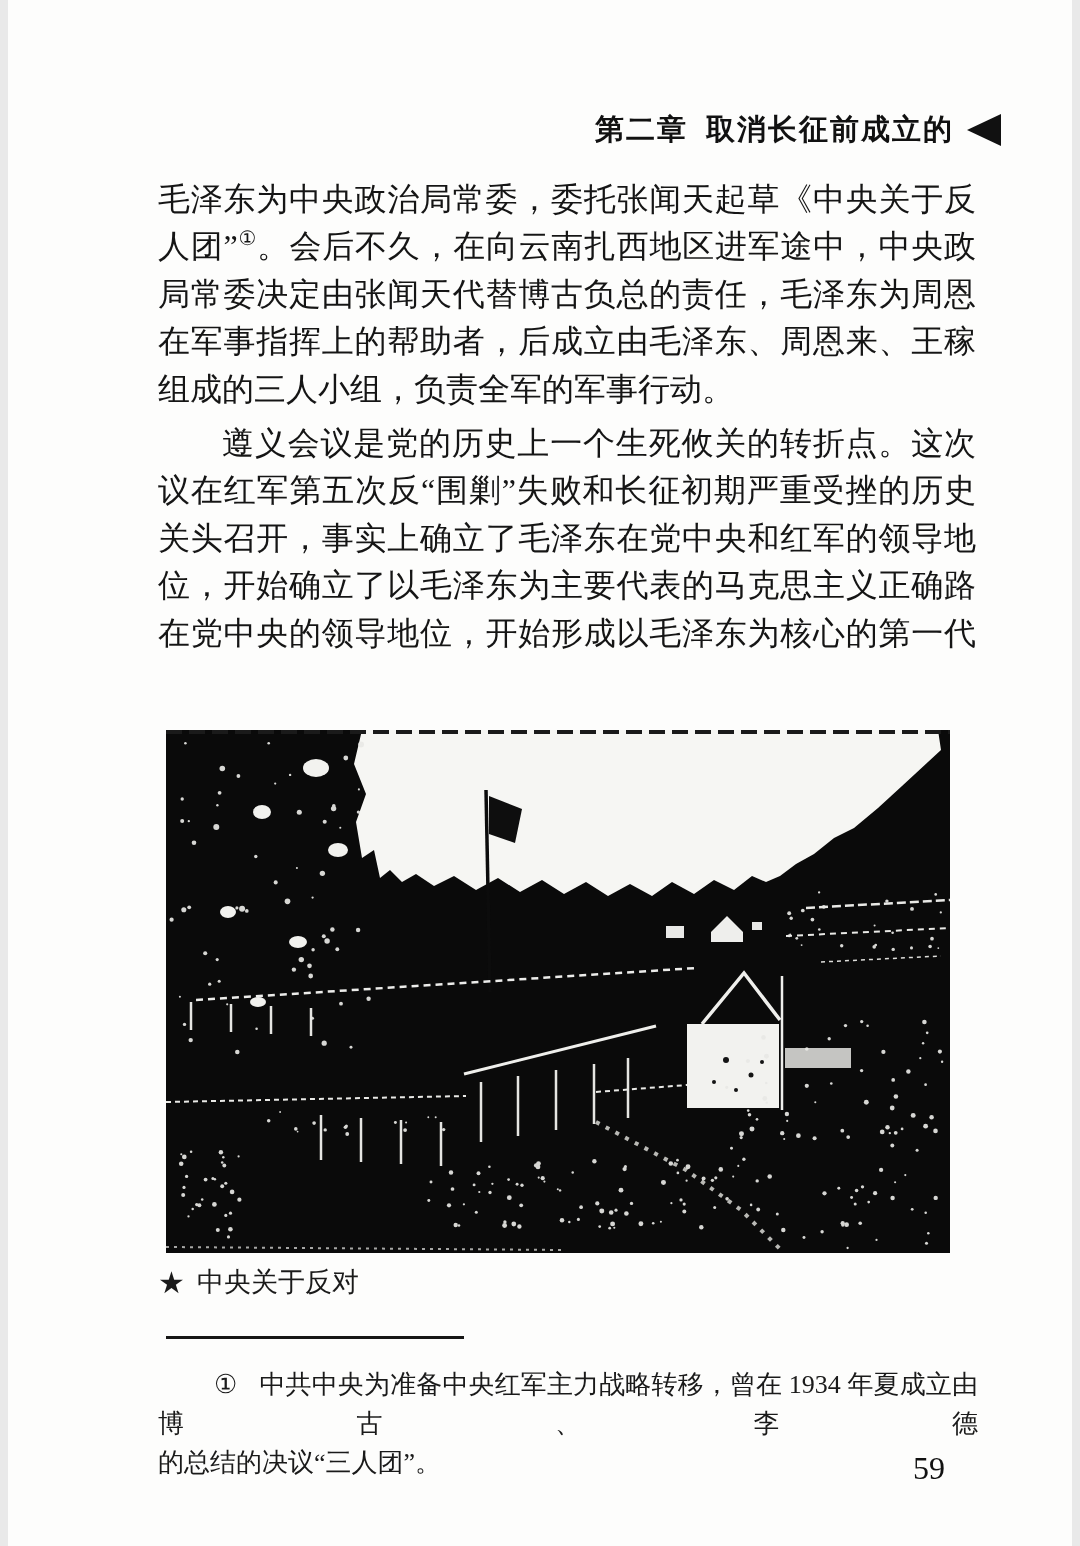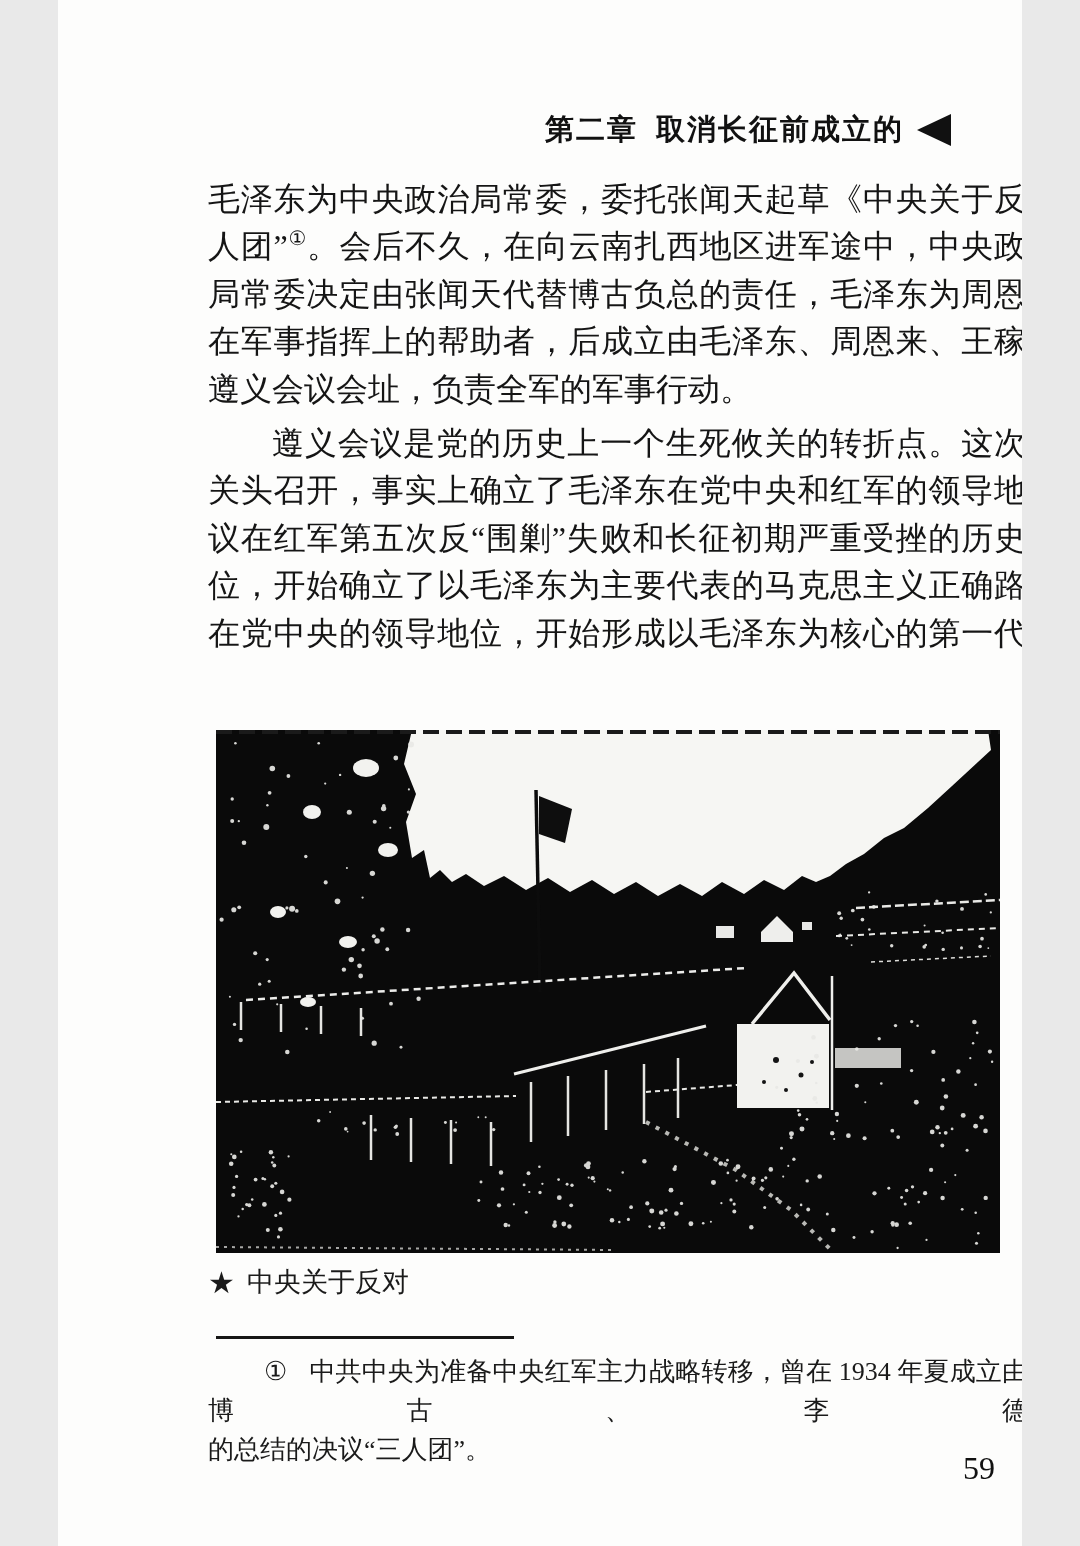--- a/index.html
+++ b/index.html
@@ -1,18 +1,18 @@
 <!DOCTYPE html>
 <html><head>
 <meta charset="utf-8">
 <style>
   html,body{margin:0;padding:0;background:#e9e9e9;}
   .page{
     position:relative;
-    width:964px;height:1546px;
+    width:1064px;height:1546px;
     margin:0 auto;
     background:#fdfdfc;
     color:#141414;
     font-family:"Liberation Serif","DejaVu Serif",serif;
     overflow:hidden;
   }
   
   .header{
     position:absolute;top:110px;right:70px;
     display:flex;align-items:center;
@@ -41,21 +41,21 @@
     position:absolute;left:150px;top:1264px;
     font-size:27px;color:#1a1a1a;display:flex;align-items:center;
   }
   .caption .star{font-family:"DejaVu Sans",sans-serif;font-size:30px;margin-right:12px;}
   
   .fnrule{position:absolute;left:158px;top:1336px;width:298px;height:3px;background:#161616;}
   .footnote{
     position:absolute;left:150px;top:1352px;width:820px;
     font-size:26px;line-height:39px;color:#1a1a1a;
   }
-  .fn-line1{text-indent:56px;text-align:justify;text-align-last:justify;}
+  .fn-line1{text-indent:56px;text-align:justify;text-align-last:justify;margin-top:13px;}
   .fn-line1 .fn-marker{margin-right:22px;}
   
   .pageno{
     position:absolute;left:905px;top:1450px;width:60px;
     font-size:32px;text-align:left;color:#111;
   }
 </style>
 </head>
 <body>
 
@@ -67,24 +67,24 @@
     <svg class="tri" width="38" height="38" viewBox="0 0 38 38" aria-hidden="true">
       <polygon points="37,3 37,35 3,19" fill="#111"></polygon>
     </svg>
   </div>
 
   <div class="bodytext">
     <div class="bodyline">毛泽东为中央政治局常委，委托张闻天起草《中央关于反对</div>
     <div class="bodyline">人团”<sup>①</sup>。会后不久，在向云南扎西地区进军途中，中央政治</div>
     <div class="bodyline">局常委决定由张闻天代替博古负总的责任，毛泽东为周恩来</div>
     <div class="bodyline">在军事指挥上的帮助者，后成立由毛泽东、周恩来、王稼祥</div>
-    <div class="bodyline lastline">遵义会议会址，负责全军的军事行动。</div>
+    <div class="bodyline lastline">组成的三人小组，负责全军的军事行动。</div>
     <div class="bodyline pstart">遵义会议是党的历史上一个生死攸关的转折点。这次会</div>
+    <div class="bodyline">议在红军第五次反“围剿”失败和长征初期严重受挫的历史</div>
     <div class="bodyline">关头召开，事实上确立了毛泽东在党中央和红军的领导地</div>
-    <div class="bodyline">议在红军第五次反“围剿”失败和长征初期严重受挫的历史</div>
     <div class="bodyline">位，开始确立了以毛泽东为主要代表的马克思主义正确路线</div>
     <div class="bodyline">在党中央的领导地位，开始形成以毛泽东为核心的第一代中</div>
   </div>
 
   <div class="photo">
     <svg viewBox="0 0 784 523" preserveAspectRatio="none" aria-hidden="true">
       <rect x="0" y="0" width="784" height="523" fill="#0a0a0a"></rect>
 
       <path fill="#f6f6f3" d="
         M196,0 L772,0 L775,20

